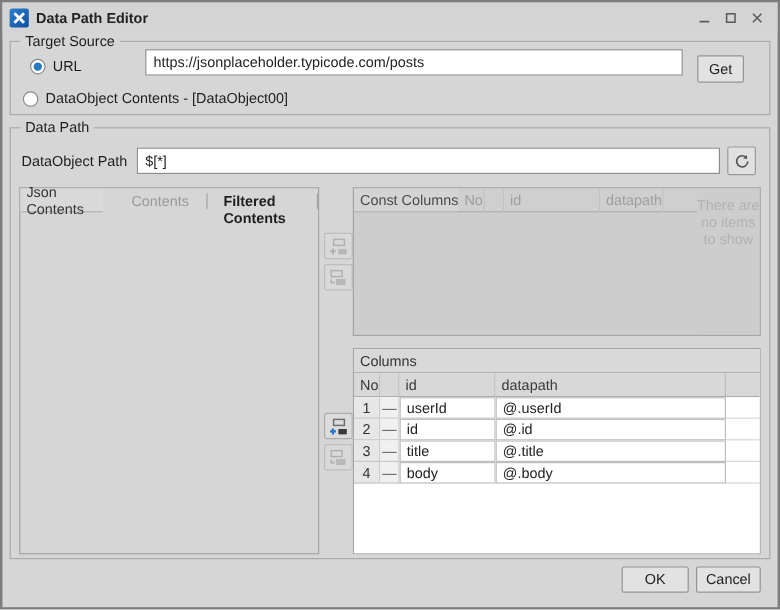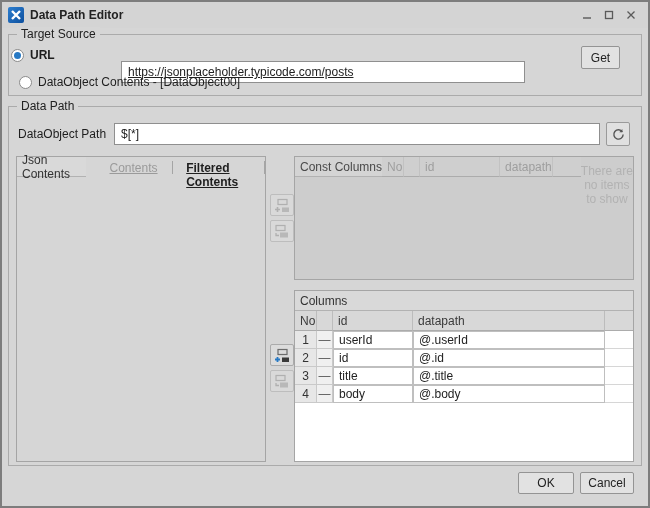--- a/index.html
+++ b/index.html
@@ -40,21 +40,21 @@
   .tree-body { background:#fff; flex:1; position:relative; border-bottom:1px solid #a9a9a9; overflow:hidden; }
   .tree-root { display:flex; align-items:center; height:16px; padding-left:7px; margin-top:2px; }
   .expander { width:11px; height:11px; border:1px solid #9a9a9a; background:#fdfdfd; position:relative; flex:none; }
   .expander::after { content:''; position:absolute; left:2px; top:4px; width:5px; height:2px; background:#d9534f; }
   .tree-root-label { font-weight:bold; margin-left:4px; }
   .tree-guide { position:absolute; left:12px; top:18px; width:1px; height:58px; background:#bdbdbd; }
   .tree-item { position:relative; height:16px; line-height:16px; margin-left:15px; padding-left:24px; white-space:nowrap; overflow:hidden; color:#1e1e1e; }
   .tree-item::before { content:''; position:absolute; left:-3px; top:8px; width:13px; height:1px; background:#bdbdbd; }
   .tree-item.selected { background:#b9dbf3; }
   .tab-strip { height:21px; background:#d6d6d6; display:flex; align-items:center; padding-left:10px; }
-  .tab { padding:16px 14px; height:100%; display:flex; align-items:center; color:#9a9a9a;text-decoration:underline; }
+  .tab { padding:16px 14px; height:100%; display:flex; align-items:center; color:#9a9a9a; }
   .tab.active { color:#1e1e1e; font-weight:bold;margin-top:15px; }
   .tab-sep { width:1px; height:13px; background:#a5a5a5; }
   
   #panel-const { left:292px; top:154px; width:340px; height:124px; background:#cdcdcd; display:flex; flex-direction:row; }
   #panel-const .panel-header { background:#d4d4d4; color:#4a4a4a; }
   #panel-columns { left:292px; top:288px; width:340px; height:172px; display:flex; flex-direction:column; }
   .grid-head { display:grid; grid-template-columns:22px 16px 80px 1fr 28px; height:20px; }
   .grid-head .hcell { border-right:1px solid #bcbcbc; border-bottom:1px solid #acacac; display:flex; align-items:center; padding-left:5px; }
   #panel-const .grid-head .hcell { background:#cfcfcf; color:#9e9e9e; border-right-color:#c2c2c2; }
   #panel-columns .grid-head .hcell { background:#d8d8d8; color:#3a3a3a; }
@@ -100,25 +100,25 @@
       <div class="win-btn">
         <svg width="10" height="10" viewBox="0 0 10 10">
             <path d="M1.5 1.5 L8.5 8.5 M8.5 1.5 L1.5 8.5" stroke="#5a5a5a" stroke-width="1.3"></path>
           </svg>
       </div>
     </div>
   </div>
 
   <div class="groupbox" id="group-target">
     <span class="legend">Target Source</span>
-    <div class="radio-row" style="left:2px; top:13px;font-weight:bold;">
+    <div class="radio-row" style="left:16px; top:13px;">
       <span class="radio checked"></span>
       <span>URL</span>
     </div>
-    <input class="textbox" style="left: 112px; top: 26px; width: 404px; text-decoration: underline;" value="https://jsonplaceholder.typicode.com/posts">
+    <input class="textbox" style="left: 112px; top: 6px; width: 448px;" value="https://jsonplaceholder.typicode.com/posts">
     <button class="btn" id="btn-get">Get</button>
     <div class="radio-row" style="left:10px; top:40px;">
       <span class="radio"></span>
       <span>DataObject Contents - [DataObject00]</span>
     </div>
   </div>
 
   <div class="groupbox" id="group-datapath">
     <span class="legend">Data Path</span>
   </div>

